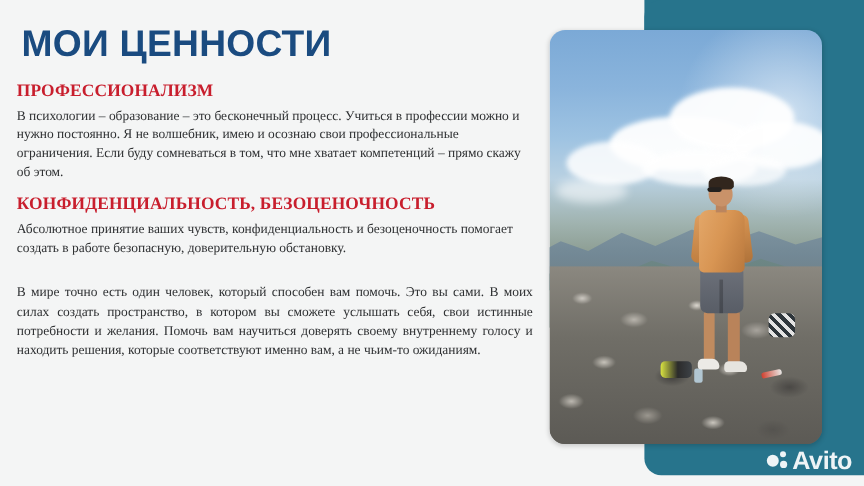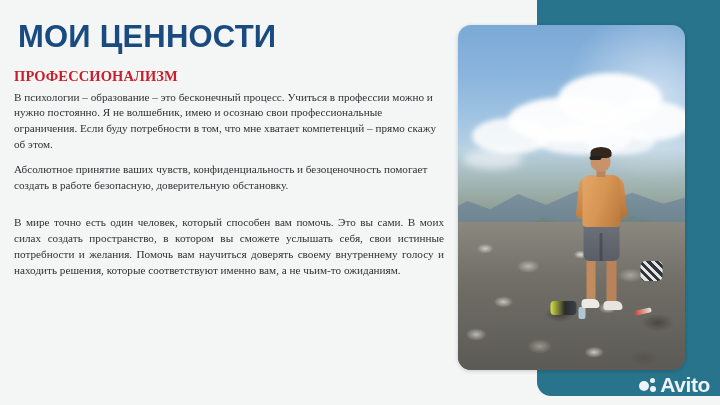--- a/index.html
+++ b/index.html
@@ -154,21 +154,21 @@
   .gearbag { position: absolute; left: -10px; top: 152px; width: 26px; height: 14px; background: linear-gradient(90deg,#d9e341 0%, #2b2b2b 55%, #3d4247 100%); border-radius: 4px; }
   .bottle { position: absolute; left: 18px; top: 158px; width: 7px; height: 12px; background: rgba(190,215,230,0.85); border-radius: 2px; }
   .redstick { position: absolute; left: 74px; top: 160px; width: 17px; height: 5px; background: linear-gradient(90deg,#d0402f,#e8e8e6); border-radius: 2px; transform: rotate(-12deg); }
 
   
   .avito-logo {
     position: absolute;
     right: 10px;
     bottom: 10px;
     display: flex;
-    align-items: flex-end;
+    align-items: center;
     gap: 4px;
     opacity: 0.92;
   }
   .avito-dots { position: relative; width: 17px; height: 17px; }
   .avito-dots i { position: absolute; display:block; border-radius: 50%; background: #ffffff; }
   .ad1 { left: 0;   top: 3px;  width: 10px; height: 10px; }
   .ad2 { left: 11px; top: 0;   width: 5px;  height: 5px; }
   .ad3 { left: 11px; top: 8px; width: 6px;  height: 6px; }
   .avito-word {
     font-size: 21px;
@@ -259,24 +259,25 @@
       </span>
       <span class="avito-word">Avito</span>
     </div>
   </div>
 
   <div class="content">
     <h1 class="slide-title">МОИ ЦЕННОСТИ</h1>
 
     <div class="section">
       <h2 class="section-heading">ПРОФЕССИОНАЛИЗМ</h2>
-      <p class="section-body"> В психологии – образование – это бесконечный процесс. Учиться в профессии можно и нужно постоянно. Я не волшебник, имею и осознаю свои профессиональные ограничения. Если буду потребности в том, что мне хватает компетенций – прямо скажу об этом.</p>
+      <p class="section-body"> В психологии – образование – это бесконечный процесс. Учиться в профессии можно и нужно постоянно. Я не волшебник, имею и осознаю свои профессиональные ограничения. Если буду сомневаться в том, что мне хватает компетенций – прямо скажу об этом.</p>
     </div>
 
     <div class="section">
+      <h2 class="section-heading">КОНФИДЕНЦИАЛЬНОСТЬ,  БЕЗОЦЕНОЧНОСТЬ</h2>
       <p class="section-body">Абсолютное принятие ваших чувств, конфиденциальность и безоценочность помогает создать в работе безопасную, доверительную обстановку.</p>
     </div>
 
     <div class="section">
       <p class="section-body justify">В мире точно есть один человек, который способен вам помочь. Это вы сами. В моих силах создать пространство, в котором вы сможете услышать себя, свои истинные потребности и желания. Помочь вам научиться доверять своему внутреннему голосу и находить решения, которые соответствуют именно вам, а не чьим-то ожиданиям.</p>
     </div>
   </div>
 
 </div>
 

